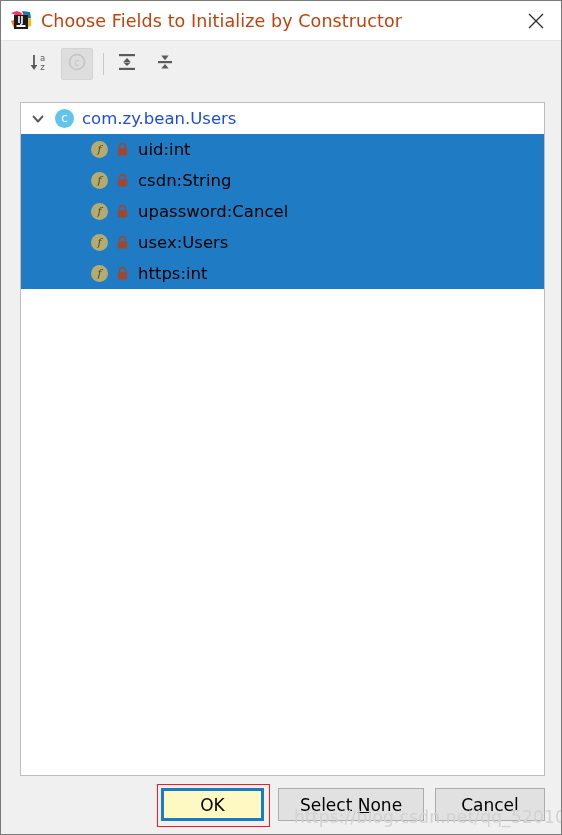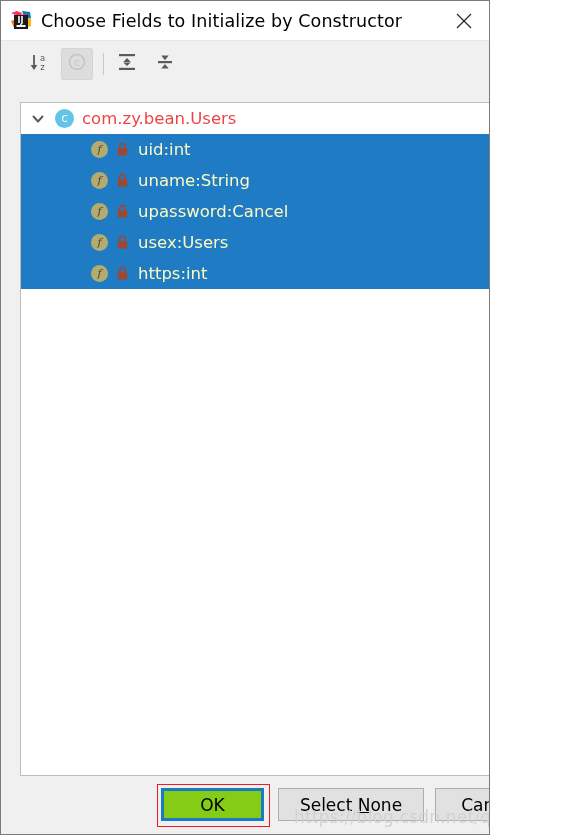--- a/index.html
+++ b/index.html
@@ -10,21 +10,21 @@
     width: 562px;
     height: 835px;
     background: #ffffff;
     font-family: "Liberation Sans", sans-serif;
     -webkit-font-smoothing: antialiased;
   }
 
   
   .dialog {
     position: relative;
-    width: 490px;
+    width: 562px;
     height: 835px;
     box-sizing: border-box;
     background: #f0f0f0;
     border: 1px solid #7a7a7a;
     overflow: hidden;
   }
 
   
   .titlebar {
     position: relative;
@@ -38,21 +38,21 @@
   .app-logo {
     width: 24px;
     height: 24px;
     margin-left: 8px;
     margin-right: 8px;
     flex: 0 0 auto;
     position: relative;
   }
   .title-text {
     font-size: 17.5px;
-    color: #000000;
+    color: #c2410c;
     letter-spacing: 0.1px;
     white-space: nowrap;
     font-family: "DejaVu Sans", sans-serif;
   }
   .close-btn {
     position: absolute;
     right: 10px;
     top: 6px;
     width: 30px;
     height: 28px;
@@ -142,21 +142,21 @@
     color: #ffffff;
     font-size: 12px;
     line-height: 19px;
     text-align: center;
     font-family: "DejaVu Sans", sans-serif;
     margin: 0 8px 0 6px;
     flex: 0 0 auto;
   }
   .class-label {
     font-size: 16.5px;
-    color: #ef4444;
+    color: #1d4ed8;
     font-family: "DejaVu Sans", sans-serif;
     white-space: nowrap;
   }
   .field-icon {
     width: 17px;
     height: 17px;
     border-radius: 50%;
     background: #b3ab70;
     color: #4a4526;
     font-size: 11px;
@@ -169,21 +169,21 @@
   }
   .lock-icon {
     width: 13px;
     height: 15px;
     flex: 0 0 auto;
     margin-right: 9px;
     position: relative;
   }
   .field-label {
     font-size: 16.5px;
-    color: #fef9c3;
+    color: #000000;
     font-family: "DejaVu Sans", sans-serif;
     white-space: nowrap;
   }
   .btn {
     position: absolute;
     background: #e1e1e1;
     border: 1px solid #adadad;
     box-sizing: border-box;
     font-size: 17px;
     color: #000000;
@@ -192,21 +192,21 @@
     align-items: center;
     justify-content: center;
     cursor: pointer;
     height: 33px;
   }
   .btn-ok {
     left: 160px;
     top: 787px;
     width: 103px;
     border: 3px solid #1a7ac4;
-    background: #84cc16;
+    background: #fef9c3;
     align-items: center;
   }
   .btn-select-none {
     left: 277px;
     top: 787px;
     width: 146px;
   }
   .btn-cancel {
     left: 434px;
     top: 787px;
@@ -337,21 +337,21 @@
     </div>
 
     <div class="tree-row field-row">
       <span class="field-icon">f</span>
       <span class="lock-icon">
         <svg width="13" height="15" viewBox="0 0 13 15">
           <path d="M3.6 6.2 V4.4 a2.9 2.9 0 0 1 5.8 0 V6.2" fill="none" stroke="#a0472f" stroke-width="1.7"></path>
           <rect x="1.8" y="6.2" width="9.4" height="7.2" rx="1" fill="#a0472f"></rect>
         </svg>
       </span>
-      <span class="field-label">uname:String</span>
+      <span class="field-label">csdn:String</span>
     </div>
 
     <div class="tree-row field-row">
       <span class="field-icon">f</span>
       <span class="lock-icon">
         <svg width="13" height="15" viewBox="0 0 13 15">
           <path d="M3.6 6.2 V4.4 a2.9 2.9 0 0 1 5.8 0 V6.2" fill="none" stroke="#a0472f" stroke-width="1.7"></path>
           <rect x="1.8" y="6.2" width="9.4" height="7.2" rx="1" fill="#a0472f"></rect>
         </svg>
       </span>

